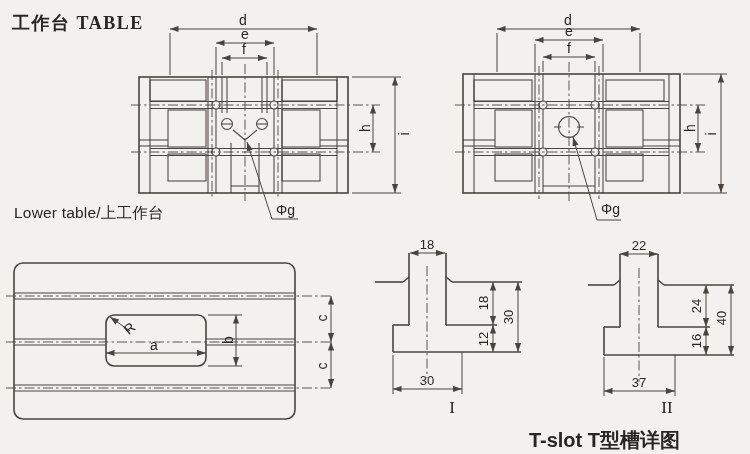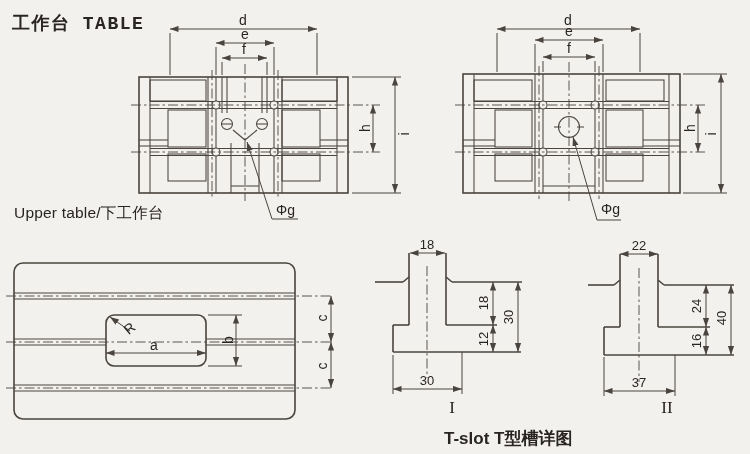--- a/index.html
+++ b/index.html
@@ -1,42 +1,42 @@
 <!DOCTYPE html>
 <html><head>
 <meta charset="utf-8">
 <style>
   html,body{margin:0;padding:0;}
   body{background:#e9e8e6;}
   .sheet{position:relative;width:750px;height:454px;background:#f2f1ee;overflow:hidden;
          font-family:"Liberation Sans","DejaVu Sans",sans-serif;color:#292522;}
-  .title{position:absolute;left:12px;top:11px;font-family:Liberation Mono, monospace;
+  .title{position:absolute;left:12px;top:11px;font-family:Liberation Serif, serif;
          font-weight:bold;font-size:18px;letter-spacing:1.5px;}
   .sub{position:absolute;font-size:15.5px;font-weight:500;letter-spacing:0.2px;}
   .sub1{left:12px;top:43px;}
   .sub2{left:14px;top:203px;}
-  .caption{position:absolute;left:444px;top:427px;width:250px;text-align:left;
-           font-size:17px;font-weight:bold;}
+  .caption{position:absolute;left:430px;top:427px;width:250px;text-align:right;
+           font-size:20px;font-weight:bold;}
   svg{position:absolute;left:0;top:0;}
   .o{fill:none;stroke:#4a443e;stroke-width:1.6;}
   .t{fill:none;stroke:#4a443e;stroke-width:1.05;}
   .c{fill:none;stroke:#4a443e;stroke-width:0.9;stroke-dasharray:10 3 2.5 3;}
   .d{fill:none;stroke:#4a443e;stroke-width:1;}
   .w{fill:#f2f1ee;stroke:#4a443e;stroke-width:1.05;}
   text{fill:#292522;font-family:"Liberation Sans","DejaVu Sans",sans-serif;}
   .lab{font-size:14px;}
   .num{font-size:13px;}
   .rom{font-family:"Liberation Serif","DejaVu Serif",serif;font-size:17px;}
 </style>
 </head>
 <body>
 
 <div class="sheet">
   <div class="title">工作台  TABLE</div>
-  <div class="sub sub2">Upper table/下工作台</div>
+  <div class="sub sub2">Lower table/上工作台</div>
   <div class="caption">T-slot T型槽详图</div>
 
   <svg width="750" height="454" viewBox="0 0 750 454">
     <defs>
       <marker id="aE" markerUnits="userSpaceOnUse" markerWidth="10" markerHeight="8" refX="9" refY="3.5" orient="auto">
         <path d="M0,0.4 L9,3.5 L0,6.6 Z" fill="#4a443e"></path>
       </marker>
       <marker id="aS" markerUnits="userSpaceOnUse" markerWidth="10" markerHeight="8" refX="0.5" refY="3.5" orient="auto">
         <path d="M9,0.4 L0.5,3.5 L9,6.6 Z" fill="#4a443e"></path>
       </marker>

